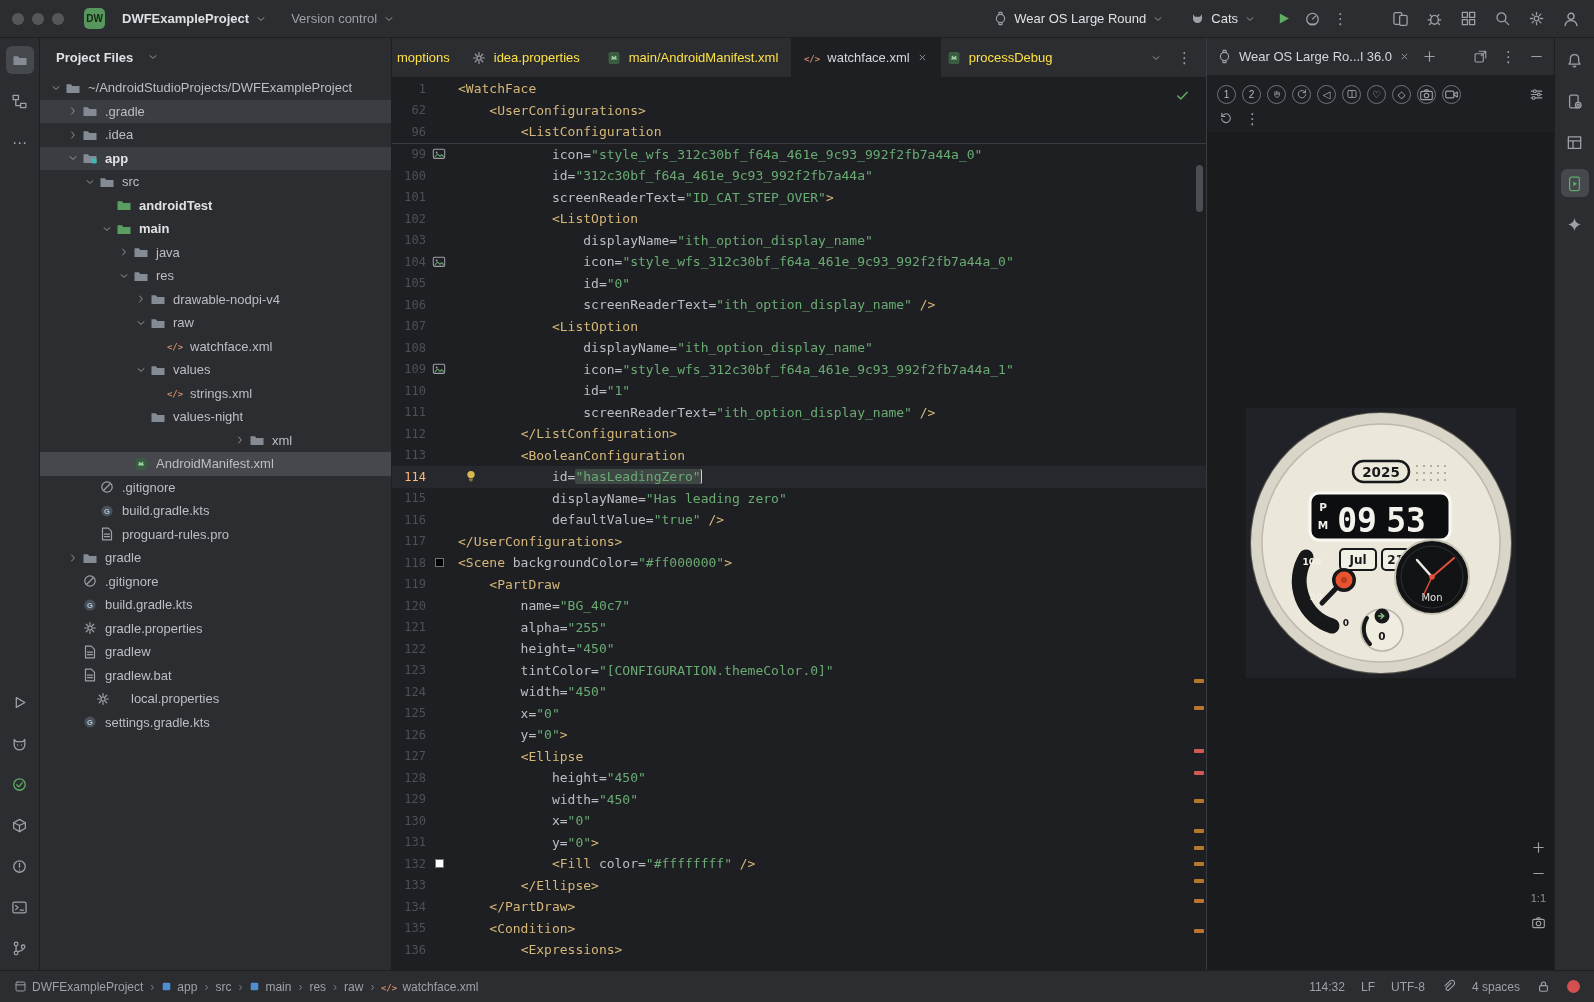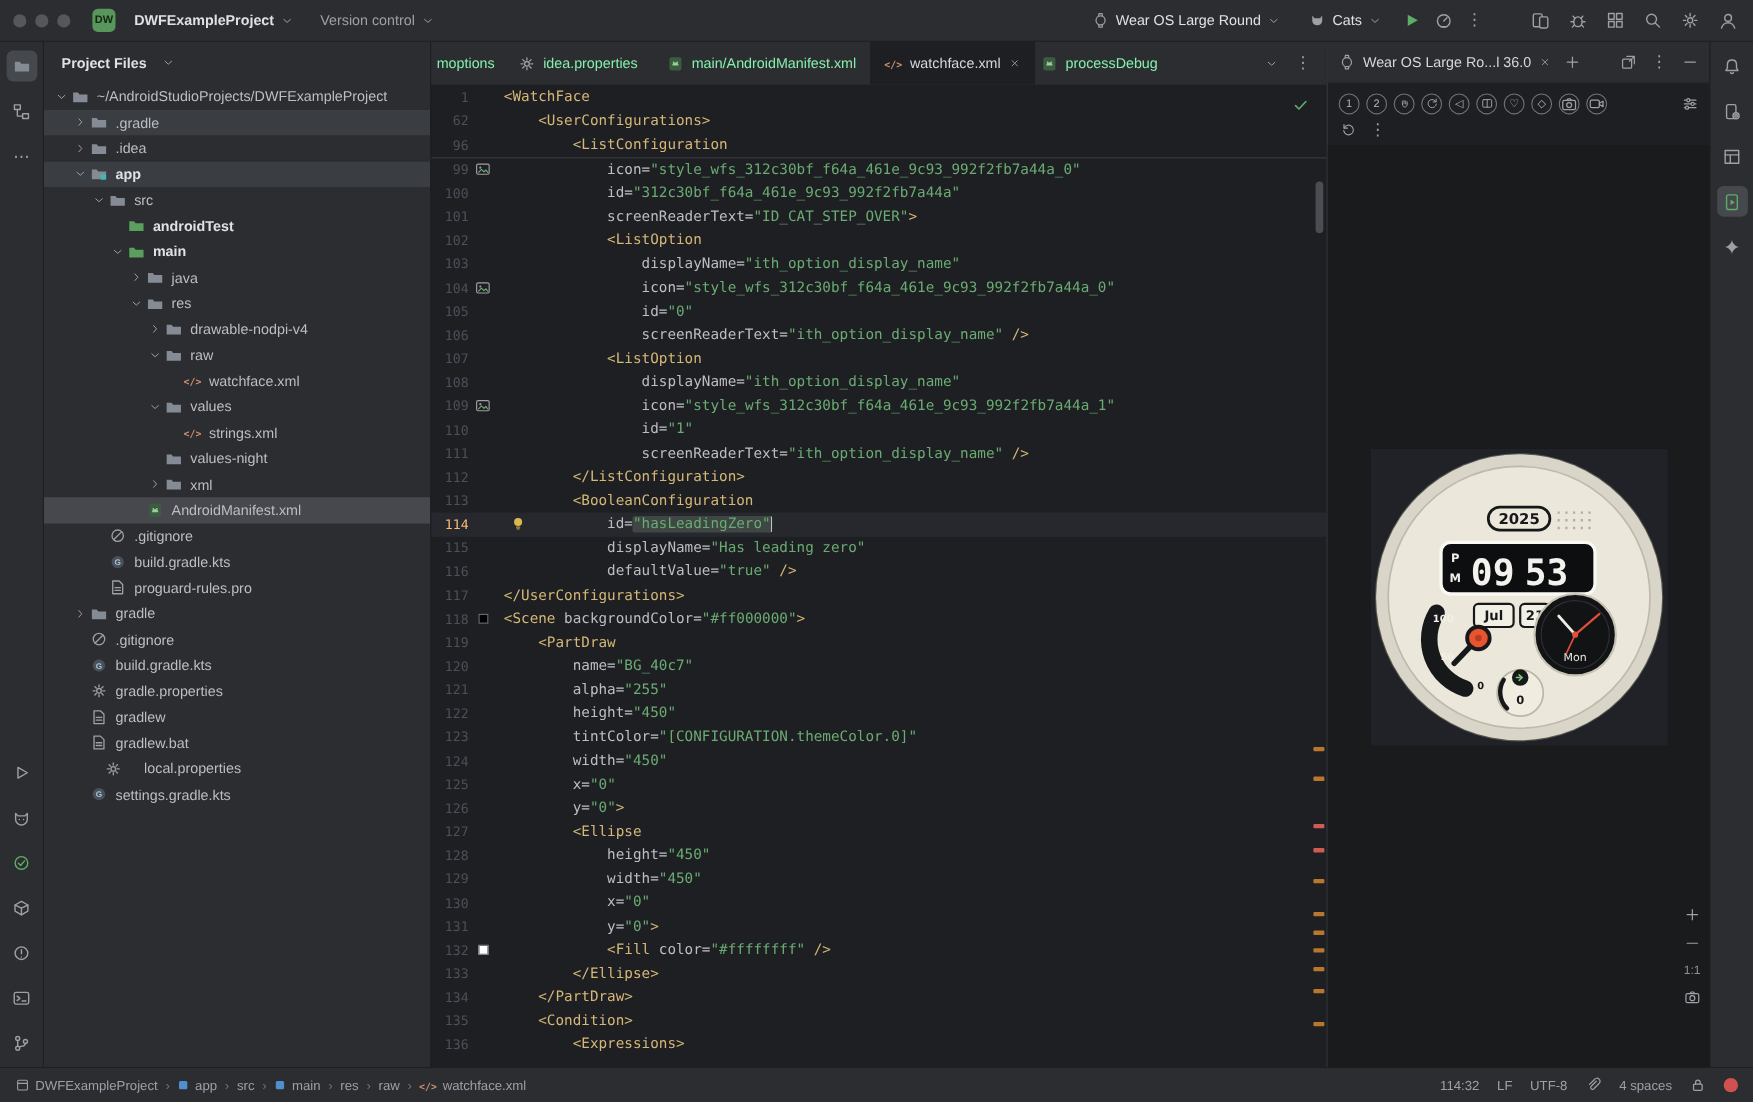--- a/index.html
+++ b/index.html
@@ -36,21 +36,21 @@
   .trow.hover{background:#3a3d41}
   .trow.selected{background:#46484d}
   .tchev{width:16px;flex:0 0 16px;display:flex;align-items:center;justify-content:center}
   .ticon{width:18px;flex:0 0 18px;display:flex;align-items:center;justify-content:center}
   .tlabel{margin-left:6px;color:#bcbec4}
   .tlabel.bold{font-weight:bold;color:#dfe1e5}
   
   .editor-col{flex:1;display:flex;flex-direction:column;min-width:0;background:#1e1f22}
   .tabs{flex:0 0 40px;background:#2b2d30;border-bottom:1px solid #1e1f22;display:flex;align-items:stretch}
   .tabs-list{display:flex;align-items:stretch;min-width:0;overflow:hidden}
-  .tab{display:flex;align-items:center;gap:7px;padding:0 13px;color:#86efac;white-space:nowrap}
+  .tab{display:flex;align-items:center;gap:7px;padding:0 13px;color:#fde047;white-space:nowrap}
   .tab.active{background:#1e1f22;color:#d5d7dd}
   .tab.clipped{padding-left:5px;padding-right:8px}
   .tabs-end{margin-left:auto;display:flex;align-items:center;gap:15px;padding:0 14px;color:#9da0a6}
   .editor{flex:1;position:relative;overflow:hidden;
     font-family:"DejaVu Sans Mono","Liberation Mono",monospace;font-size:13px}
   .sticky{border-bottom:1px solid #393b40;background:#1e1f22}
   .cl{height:21.5px;display:flex;align-items:center;white-space:pre;position:relative}
   .cl.caret{background:#26282e}
   .ln{width:34px;flex:0 0 34px;text-align:right;color:#4b5059;font-size:12px}
   .cl.caret .ln{color:#fdba74}
@@ -70,21 +70,21 @@
     display:flex;align-items:center;gap:12px;padding:0 10px}
   .rtab{display:flex;align-items:center;gap:7px;color:#d5d7dd;white-space:nowrap}
   .rtb-end{margin-left:auto;display:flex;align-items:center;gap:13px;color:#9da0a6}
   .rtoolbar{display:flex;align-items:center;gap:6px;padding:8px 10px 2px;flex:0 0 30px}
   .rtoolbar2{display:flex;align-items:center;gap:12px;padding:3px 12px 5px;flex:0 0 26px;color:#9da0a6}
   .eicon{width:19px;height:19px;border-radius:50%;border:1px solid #6f737a;color:#b6b9bf;
     font-size:10px;display:flex;align-items:center;justify-content:center;flex:0 0 19px}
   .flaticon{display:flex;align-items:center}
   .rcanvas{flex:1;position:relative;background:#1a1b1d}
   .watchbox{position:absolute;left:39px;top:276px;width:270px;height:270px}
-  .zoomctl{position:absolute;right:8px;bottom:56px;display:flex;flex-direction:column;
+  .zoomctl{position:absolute;right:8px;bottom:40px;display:flex;flex-direction:column;
     align-items:center;gap:11px;color:#9da0a6;font-size:11px}
   .zr{color:#8c8f95}
   
   .statusbar{flex:0 0 32px;background:#2b2d30;border-top:1px solid #1e1f22;
     display:flex;align-items:center;padding:0 14px;color:#9da0a6;font-size:12px}
   .crumbs{display:flex;align-items:center;gap:7px;min-width:0;overflow:hidden;white-space:nowrap}
   .crumb{display:flex;align-items:center;gap:5px}
   .csep{color:#6f737a}
   .sb-right{margin-left:auto;display:flex;align-items:center;gap:16px}
   .reddot{width:13px;height:13px;border-radius:50%;background:#d35050;display:inline-block}
@@ -446,21 +446,21 @@
           </div>
           <div class="trow" style="padding-left: 93px;">
             <span class="tchev"></span>
             <span class="ticon">
               <svg width="16" height="16" viewBox="0 0 16 16" fill="none" stroke="#9da0a6" stroke-width="1.2" stroke-linecap="round" stroke-linejoin="round">
                 <path d="M1.5 4.2h4.4l1.4 1.8h7.2v7H1.5z" fill="#858b95" stroke="none"></path>
               </svg>
             </span>
             <span class="tlabel">values-night</span>
           </div>
-          <div class="trow" style="padding-left: 93px;">
+          <div class="trow" style="padding-left: 93px; justify-content: center;">
             <span class="tchev">
               <svg width="12" height="12" viewBox="0 0 16 16" fill="none" stroke="#9da0a6" stroke-width="1.2" stroke-linecap="round" stroke-linejoin="round">
                 <path d="M6.2 4l3.6 4-3.6 4"></path>
               </svg>
             </span>
             <span class="ticon">
               <svg width="16" height="16" viewBox="0 0 16 16" fill="none" stroke="#9da0a6" stroke-width="1.2" stroke-linecap="round" stroke-linejoin="round">
                 <path d="M1.5 4.2h4.4l1.4 1.8h7.2v7H1.5z" fill="#858b95" stroke="none"></path>
               </svg>
             </span>

